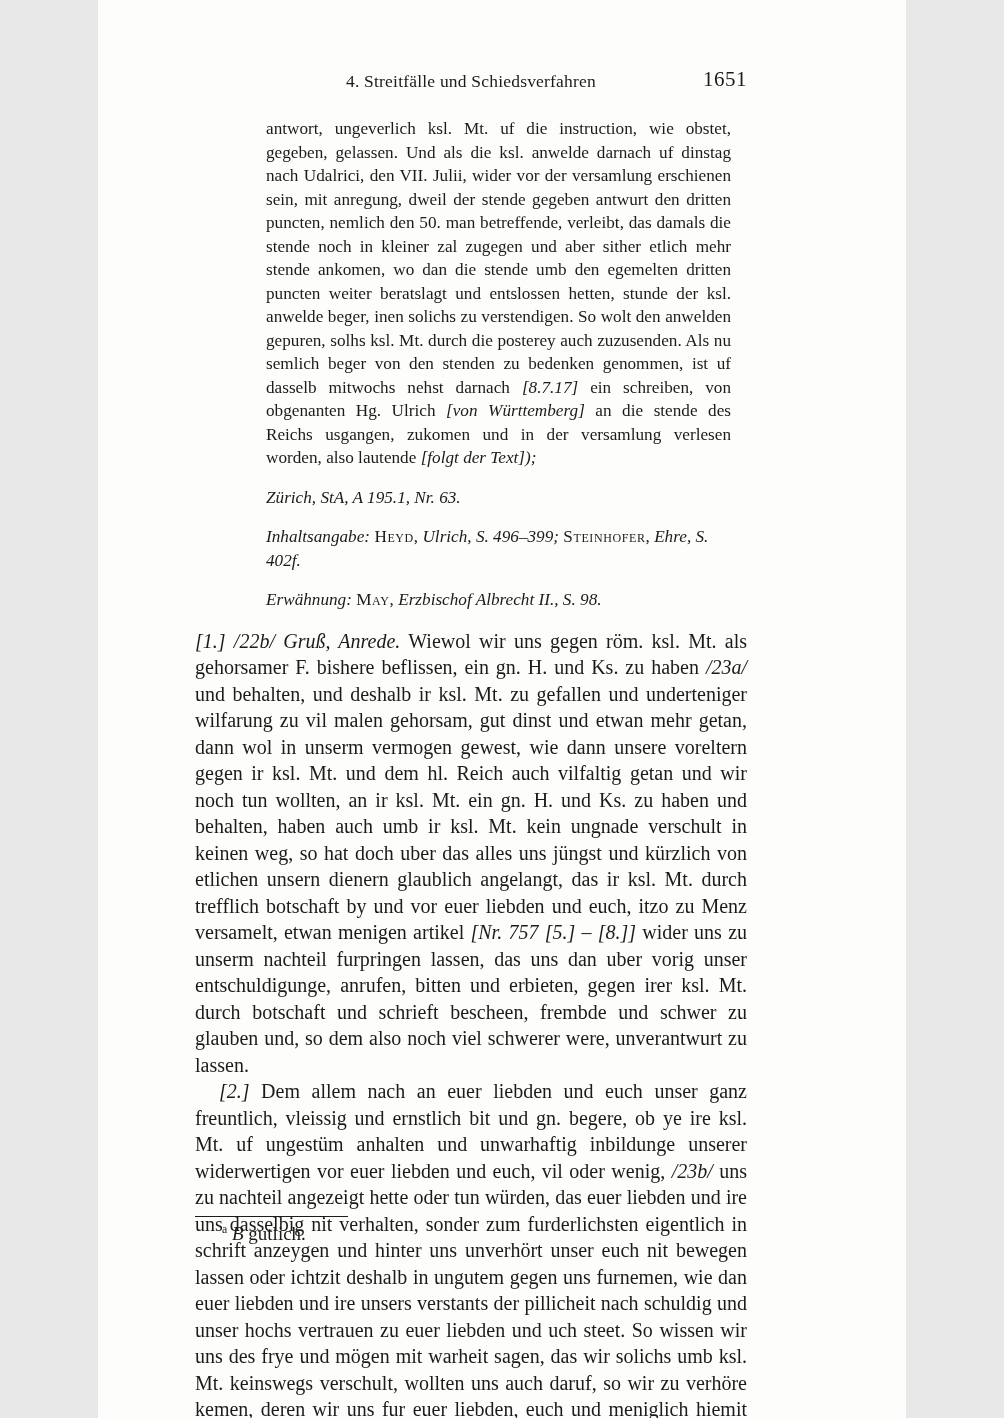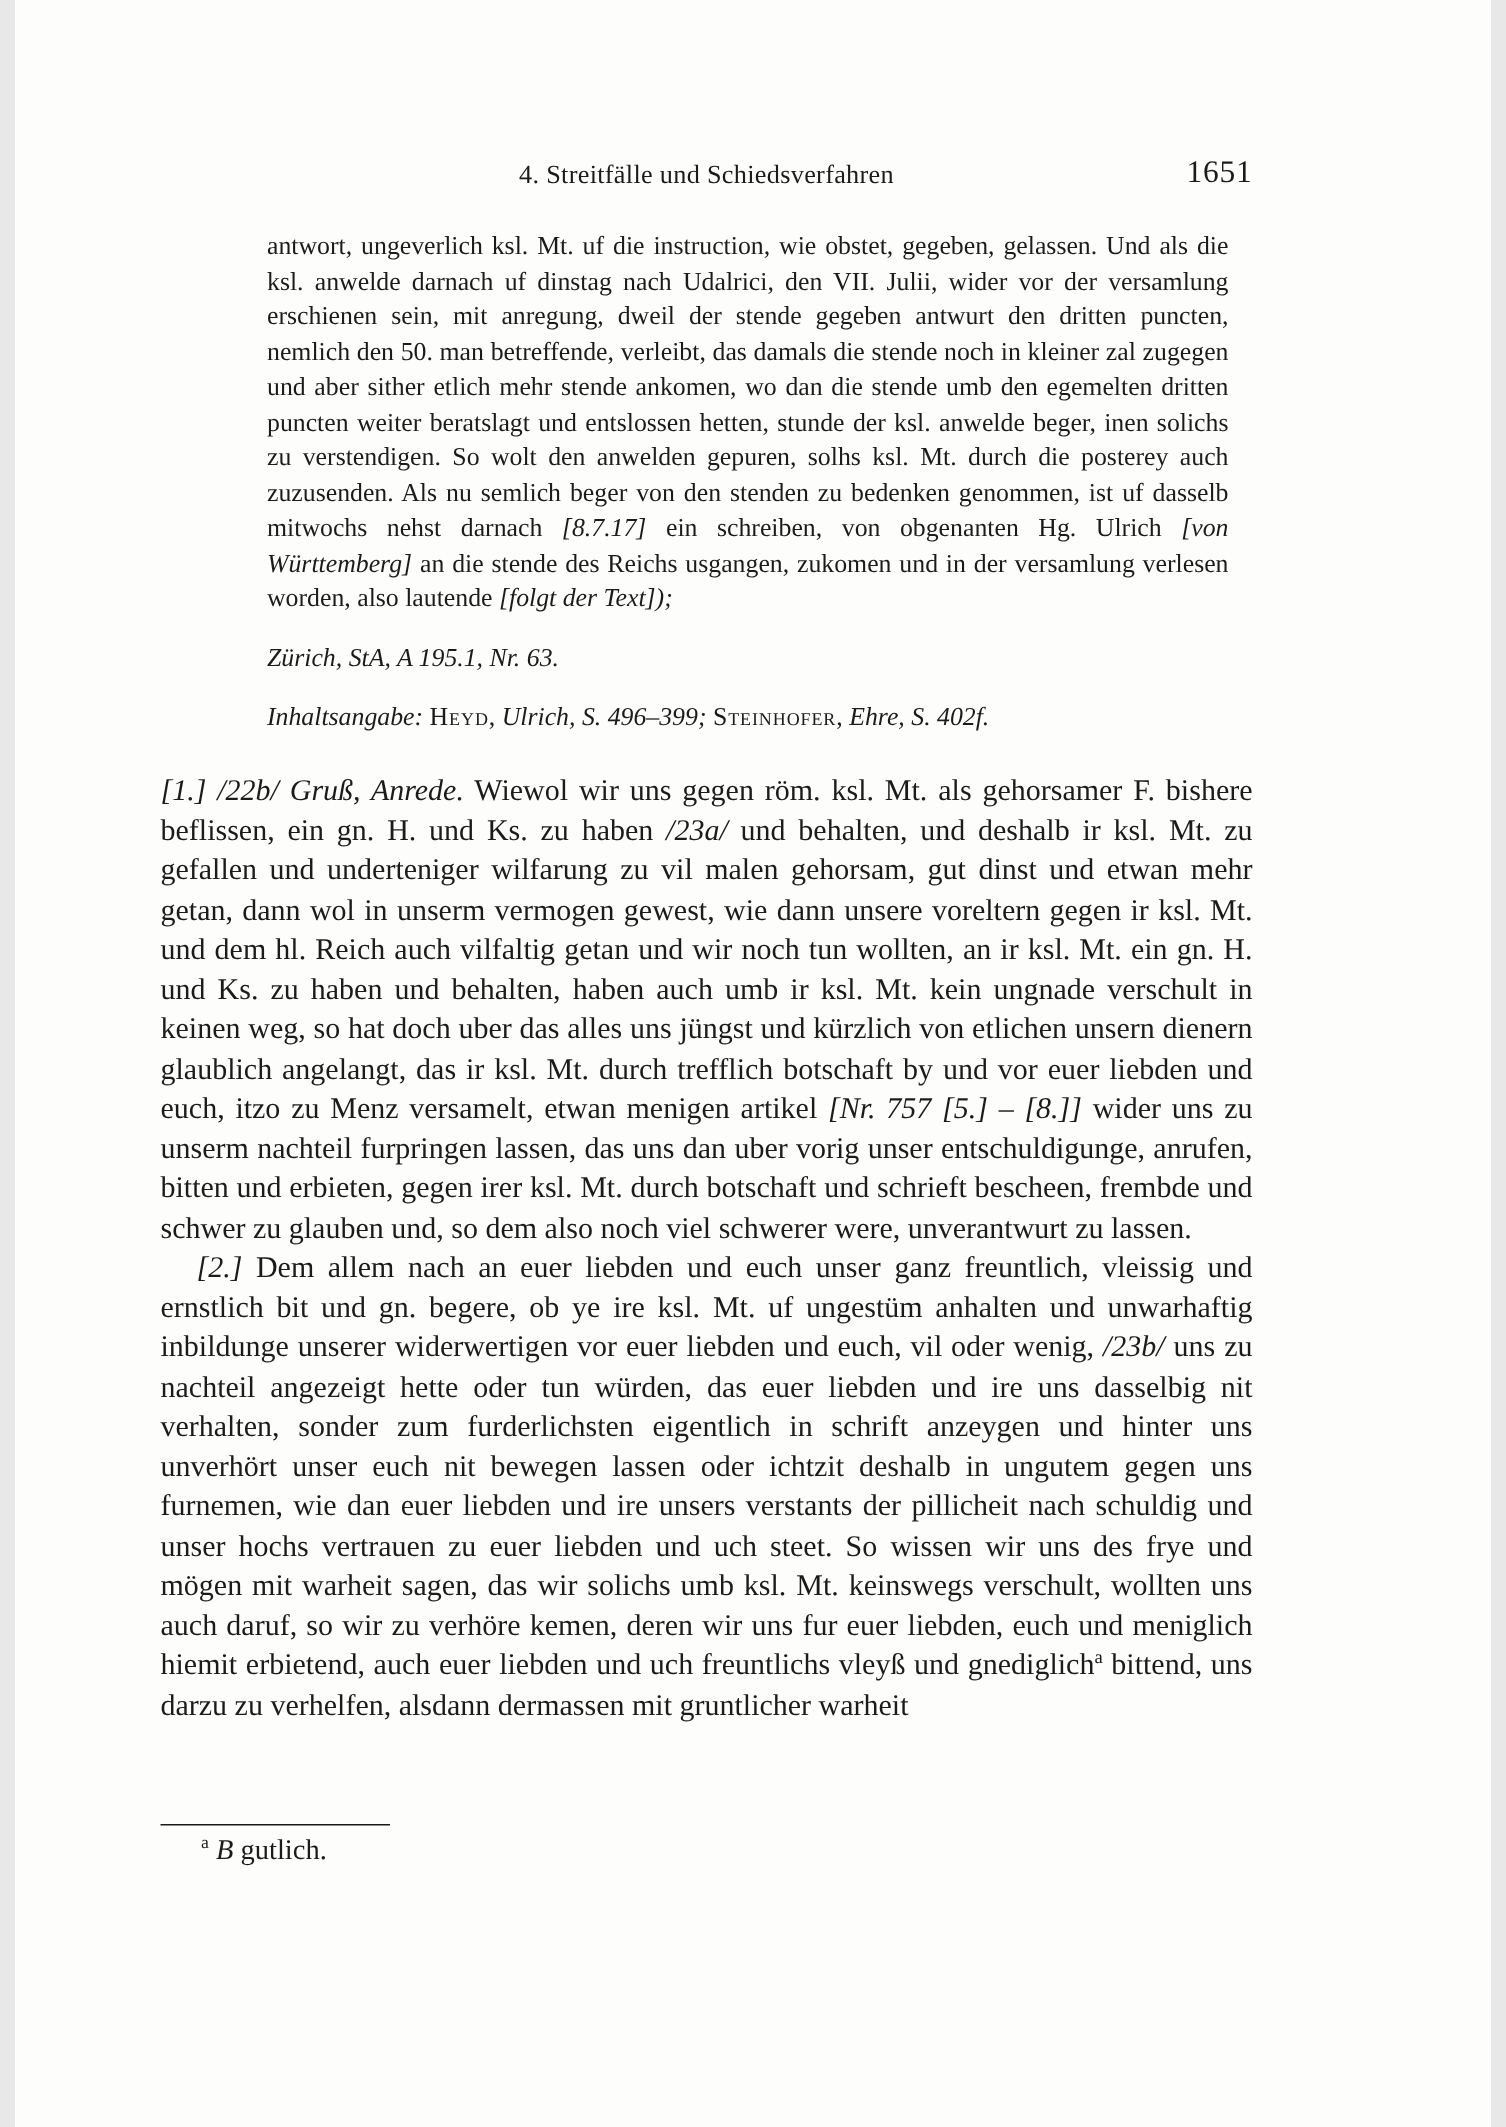--- a/index.html
+++ b/index.html
@@ -2,28 +2,28 @@
 <html lang="de"><head>
 <meta charset="utf-8">
 <style>
   html, body {
     margin: 0;
     padding: 0;
     background: #e8e8e8;
   }
   .page {
     position: relative;
-    width: 984px;
+    width: 808px;
     height: 1418px;
     margin: 0 auto;
     background: #fdfdfb;
     color: #1b1b1b;
     font-family: "Liberation Serif", "DejaVu Serif", serif;
     box-sizing: border-box;
-    padding: 106px 159px 0 97px;
+    padding: 71px 159px 0 97px;
     overflow: hidden;
   }
   
   .running-header {
     position: relative;
     height: 26px;
   }
   .section-title {
     position: absolute;
     left: 0; right: 0;
@@ -95,20 +95,21 @@
 
   <div class="running-header">
     <div class="section-title">4. Streitfälle und Schiedsverfahren</div>
     <div class="page-number">1651</div>
   </div>
 
   <section class="apparatus">
     <p class="app-desc"><span>antwort, ungeverlich ksl. Mt. uf die instruction, wie obstet, gegeben, gelassen. Und als die ksl. anwelde darnach uf dinstag nach Udalrici, den VII. Julii, wider vor der versamlung erschienen sein, mit anregung, dweil der stende gegeben antwurt den dritten puncten, nemlich den 50. man betreffende, verleibt, das damals die stende noch in kleiner zal zugegen und aber sither etlich mehr stende ankomen, wo dan die stende umb den egemelten dritten puncten weiter beratslagt und entslossen hetten, stunde der ksl. anwelde beger, inen solichs zu verstendigen. So wolt den anwelden gepuren, solhs ksl. Mt. durch die posterey auch zuzusenden. Als nu semlich beger von den stenden zu bedenken genommen, ist uf dasselb mitwochs nehst darnach </span><span class="seg-i">[8.7.17]</span><span> ein schreiben, von obgenanten Hg. Ulrich </span><span class="seg-i">[von Württemberg]</span><span> an die stende des Reichs usgangen, zukomen und in der versamlung verlesen worden, also lautende </span><span class="seg-i">[folgt der Text]);</span></p>
     <p class="app-line"><span class="seg-i">Zürich, StA, A 195.1, Nr. 63.</span></p>
     <p class="app-line"><span class="seg-i">Inhaltsangabe:</span><span> </span><span class="seg-sc">Heyd</span><span>, </span><span class="seg-i">Ulrich, S. 496–399;</span><span> </span><span class="seg-sc">Steinhofer</span><span>, </span><span class="seg-i">Ehre, S. 402f.</span></p>
+    <p class="app-line"><span class="seg-i">Erwähnung:</span><span> </span><span class="seg-sc">May</span><span>, </span><span class="seg-i">Erzbischof Albrecht II., S. 98.</span></p>
   </section>
 
   <section class="body-text">
     <p class="para"><span class="seg-i">[1.] /22b/ Gruß, Anrede.</span><span> Wiewol wir uns gegen röm. ksl. Mt. als gehorsamer F. bishere beflissen, ein gn. H. und Ks. zu haben </span><span class="seg-i">/23a/</span><span> und behalten, und deshalb ir ksl. Mt. zu gefallen und underteniger wilfarung zu vil malen gehorsam, gut dinst und etwan mehr getan, dann wol in unserm vermogen gewest, wie dann unsere voreltern gegen ir ksl. Mt. und dem hl. Reich auch vilfaltig getan und wir noch tun wollten, an ir ksl. Mt. ein gn. H. und Ks. zu haben und behalten, haben auch umb ir ksl. Mt. kein ungnade verschult in keinen weg, so hat doch uber das alles uns jüngst und kürzlich von etlichen unsern dienern glaublich angelangt, das ir ksl. Mt. durch trefflich botschaft by und vor euer liebden und euch, itzo zu Menz versamelt, etwan menigen artikel </span><span class="seg-i">[Nr. 757 [5.] – [8.]]</span><span> wider uns zu unserm nachteil furpringen lassen, das uns dan uber vorig unser entschuldigunge, anrufen, bitten und erbieten, gegen irer ksl. Mt. durch botschaft und schrieft bescheen, frembde und schwer zu glauben und, so dem also noch viel schwerer were, unverantwurt zu lassen.</span></p>
     <p class="para para-indent"><span class="seg-i">[2.]</span><span> Dem allem nach an euer liebden und euch unser ganz freuntlich, vleissig und ernstlich bit und gn. begere, ob ye ire ksl. Mt. uf ungestüm anhalten und unwarhaftig inbildunge unserer widerwertigen vor euer liebden und euch, vil oder wenig, </span><span class="seg-i">/23b/</span><span> uns zu nachteil angezeigt hette oder tun würden, das euer liebden und ire uns dasselbig nit verhalten, sonder zum furderlichsten eigentlich in schrift anzeygen und hinter uns unverhört unser euch nit bewegen lassen oder ichtzit deshalb in ungutem gegen uns furnemen, wie dan euer liebden und ire unsers verstants der pillicheit nach schuldig und unser hochs vertrauen zu euer liebden und uch steet. So wissen wir uns des frye und mögen mit warheit sagen, das wir solichs umb ksl. Mt. keinswegs verschult, wollten uns auch daruf, so wir zu verhöre kemen, deren wir uns fur euer liebden, euch und meniglich hiemit erbietend, auch euer liebden und uch freuntlichs vleyß und gnediglich</span><span class="seg-sup">a</span><span> bittend, uns darzu zu verhelfen, alsdann dermassen mit gruntlicher warheit</span></p>
   </section>
 
   <div class="footnote-area">
     <div class="footnote-rule"></div>
     <p class="footnote"><span class="seg-sup">a</span><span> </span><span class="seg-i">B</span><span> gutlich.</span></p>

